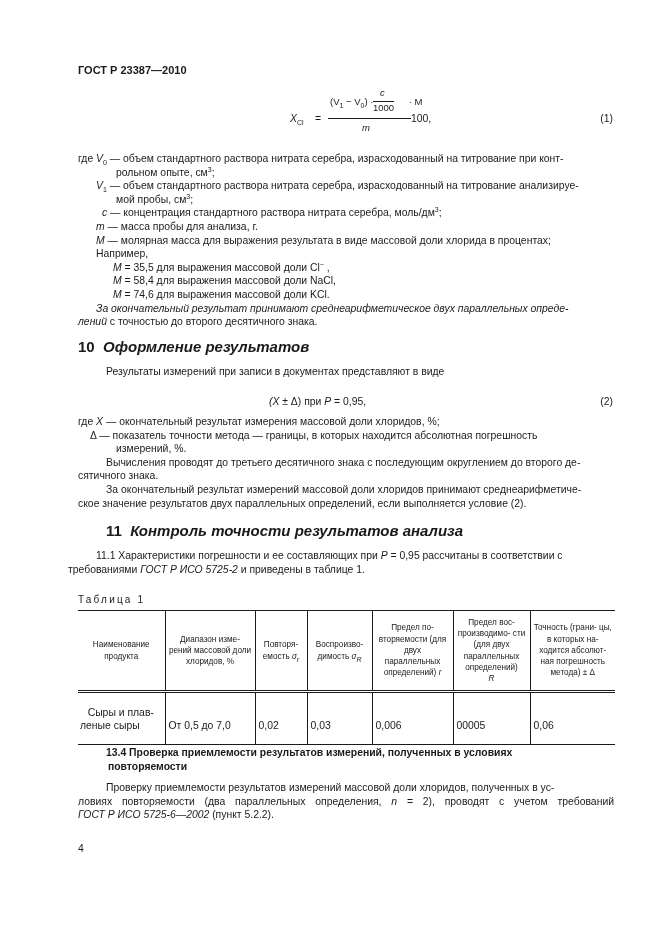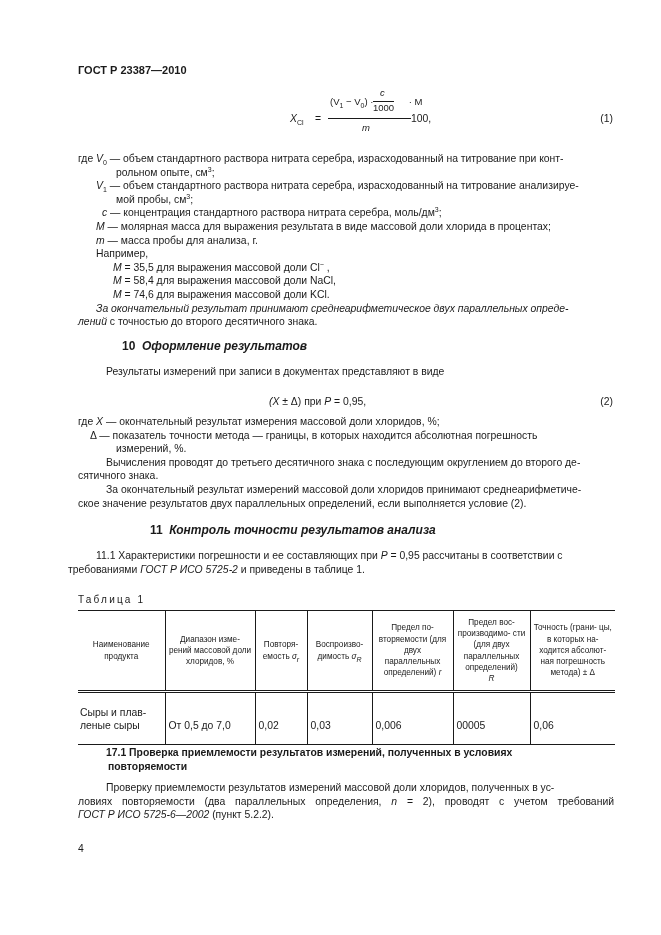--- a/index.html
+++ b/index.html
@@ -18,21 +18,21 @@
   .f1 { left: 290px; top: 86px; width: 140px; height: 60px; }
   .f1 .lhs { position: absolute; left: 0; top: 26px; font-style: italic; }
   .f1 .eq { position: absolute; left: 25px; top: 26px; }
   .f1 .num { position: absolute; left: 40px; top: 9px; font-size: 9.5px; white-space: nowrap; }
   .f1 .c { position: absolute; left: 90px; top: 0px; font-style: italic; font-size: 9.5px; }
   .f1 .thou { position: absolute; left: 83px; top: 15px; font-size: 9.5px; border-top: 1px solid #1a1a1a; padding-top: 0px; line-height: 11px; }
   .f1 .mainbar { position: absolute; left: 38px; top: 32px; width: 83px; border-top: 1px solid #1a1a1a; }
   .f1 .den { position: absolute; left: 72px; top: 35px; font-style: italic; font-size: 9.5px; }
   .f1 .tail { position: absolute; left: 121px; top: 26px; }
   .eqno { right: 48px; }
-  .section-title { font-weight: bold; font-size: 12px; margin-left: 44px; }
+  .section-title { font-weight: bold; font-size: 15px; }
   .section-title .t { font-style: italic; }
 
   table.t1 {
     position: absolute; left: 78px; top: 610px; width: 537px;
     border-collapse: collapse; font-size: 8.2px; line-height: 11.2px;
   }
   table.t1 td, table.t1 th {
     border: 1px solid #1a1a1a; padding: 0 3px; text-align: center; vertical-align: middle;
     font-weight: normal;
   }
@@ -62,22 +62,22 @@
   <span class="tail">100,</span>
 </div>
 <div class="abs eqno" style="top:112px">(1)</div>
 
 <div class="abs" style="left:78px; top:152px; width:536px;">
   <div class="just"><span>где </span><i>V</i><sub>0</sub><span> — объем стандартного раствора нитрата серебра, израсходованный на титрование при конт-</span></div>
   <div style="padding-left:38px"><span>рольном опыте, см</span><sup>3</sup><span>;</span></div>
   <div style="padding-left:18px"><i>V</i><sub>1</sub><span> — объем стандартного раствора нитрата серебра, израсходованный на титрование анализируе-</span></div>
   <div style="padding-left:38px"><span>мой пробы, см</span><sup>3</sup><span>;</span></div>
   <div style="padding-left:24px"><i>c</i><span> — концентрация стандартного раствора нитрата серебра, моль/дм</span><sup>3</sup><span>;</span></div>
+  <div style="padding-left:18px"><i>m</i><span> — масса пробы для анализа, г.</span></div>
   <div style="padding-left:18px"><i>M</i><span> — молярная масса для выражения результата в виде массовой доли хлорида в процентах;</span></div>
-  <div style="padding-left:18px"><i>m</i><span> — масса пробы для анализа, г.</span></div>
   <div style="padding-left:18px">Например,</div>
   <div style="padding-left:35px"><i>M</i><span> = 35,5 для выражения массовой доли Cl</span><sup>−</sup><span> ,</span></div>
   <div style="padding-left:35px"><i>M</i><span> = 58,4 для выражения массовой доли NaCl,</span></div>
   <div style="padding-left:35px"><i>M</i><span> = 74,6 для выражения массовой доли KCl.</span></div>
   <div class="just" style="text-indent:18px"><i>За окончательный результат принимают среднеарифметическое двух параллельных опреде-</i></div>
   <div><i>лений</i><span> с точностью до второго десятичного знака.</span></div>
 </div>
 
 <div class="abs section-title" style="left:78px; top:340px"><span>10</span>&nbsp;&nbsp;<span class="t">Оформление результатов</span></div>
 <div class="abs" style="left:106px; top:365px">Результаты измерений при записи в документах представляют в виде</div>
@@ -117,35 +117,35 @@
     <th>Наименование продукта</th>
     <th>Диапазон изме- рений массовой доли хлоридов, %</th>
     <th><span>Повторя- емость </span><i>σ</i><sub><i>r</i></sub></th>
     <th><span>Воспроизво- димость </span><i>σ</i><sub><i>R</i></sub></th>
     <th><span>Предел по- вторяемости (для двух параллельных определений) </span><i>r</i></th>
     <th><span>Предел вос- производимо- сти (для двух параллельных определений)</span><br><i>R</i></th>
     <th>Точность (грани- цы, в которых на- ходится абсолют- ная погрешность метода) ± Δ</th>
   </tr>
   <tr class="b">
     <td class="first">
-          <div style="text-align:left">Сыры и плав-</div>
+          <div style="text-align:center">Сыры и плав-</div>
           <div>леные сыры</div>
         </td>
     <td class="right">От 0,5 до 7,0</td>
     <td class="right">0,02</td>
     <td class="right">0,03</td>
     <td class="right">0,006</td>
     <td class="right" style="padding-right:22px">00005</td>
     <td class="right" style="padding-right:25px">0,06</td>
   </tr>
 </tbody>
   </table>
 
 <div class="abs" style="left:106px; top:746px; font-weight:bold; width:510px">
-  <div>17.1 Проверка приемлемости результатов измерений, полученных в условиях</div>
+  <div>13.4 Проверка приемлемости результатов измерений, полученных в условиях</div>
   <div style="padding-left:2px">повторяемости</div>
 </div>
 <div class="abs" style="left:78px; top:781px; width:536px">
   <div class="just" style="text-indent:28px">Проверку приемлемости результатов измерений массовой доли хлоридов, полученных в ус-</div>
   <div class="just" style="text-align-last:justify"><span>ловиях повторяемости (два параллельных определения, </span><i>n</i><span> = 2), проводят с учетом требований</span></div>
   <div><i>ГОСТ Р ИСО 5725-6—2002</i><span> (пункт 5.2.2).</span></div>
 </div>
 
 <div class="abs page-no">4</div>
 

